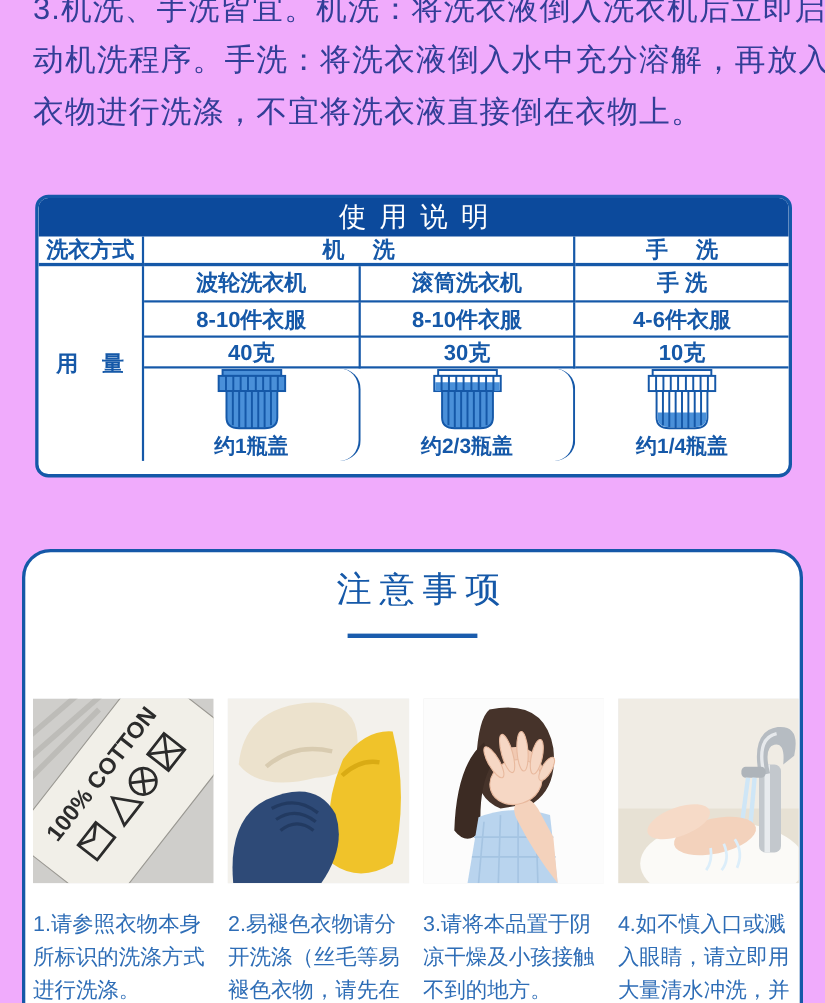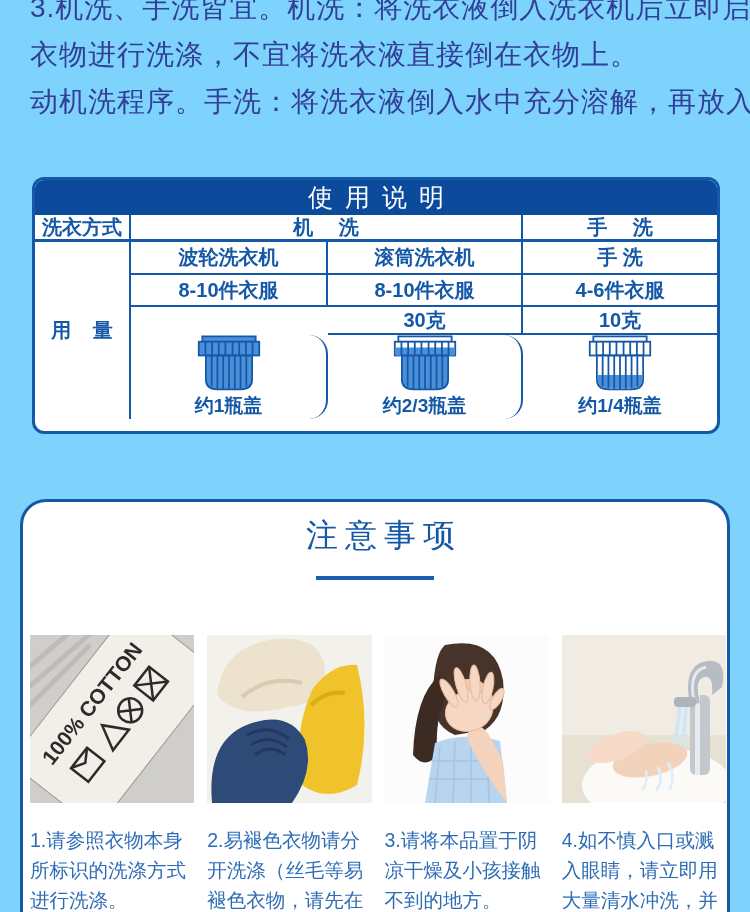--- a/index.html
+++ b/index.html
@@ -1,18 +1,18 @@
 <!DOCTYPE html>
 <html><head>
 <meta charset="utf-8">
 <style>
   * { margin:0; padding:0; box-sizing:border-box; }
   html,body { width:750px; height:912px; overflow:hidden; background:#ffffff;
               font-family:"Liberation Sans", sans-serif; }
-  .page { position:relative; width:750px; height:912px; background:#7dd3fc; }
+  .page { position:relative; width:750px; height:912px; background:#f0abfc; }
 
   
   .intro { position:absolute; left:30px; top:-16px; width:694px;
            font-size:28px; line-height:47px; color:#323e97; letter-spacing:1px; }
   .intro-line { white-space:nowrap; }
 
   
   .usage-table { position:absolute; left:32px; top:177px; width:688px; height:257px;
                  border:3px solid #1558a8; border-radius:12px; overflow:hidden;
                  background:#fff; }
@@ -49,41 +49,42 @@
   .caption { width:165px; font-size:19.5px; line-height:30px; color:#2e6db6;
              word-break:break-all; }
 </style>
 </head>
 <body>
 
 <div class="page">
 
   <div class="intro">
     <div class="intro-line">3.机洗、手洗皆宜。机洗：将洗衣液倒入洗衣机后立即启</div>
+    <div class="intro-line">动机洗程序。手洗：将洗衣液倒入水中充分溶解，再放入</div>
     <div class="intro-line">衣物进行洗涤，不宜将洗衣液直接倒在衣物上。</div>
-    <div class="intro-line">动机洗程序。手洗：将洗衣液倒入水中充分溶解，再放入</div>
   </div>
 
   <div class="usage-table">
     <div class="table-title">使用说明</div>
     <div class="grid">
       <div class="cell c-method thickb">洗衣方式</div>
       <div class="cell c-machine thickb">机 洗</div>
       <div class="cell c-hand thickb lastcol">手 洗</div>
 
       <div class="cell c-dosage">用 量</div>
 
       <div class="cell" style="grid-column:2;grid-row:2">波轮洗衣机</div>
       <div class="cell" style="grid-column:3;grid-row:2">滚筒洗衣机</div>
       <div class="cell lastcol" style="grid-column:4;grid-row:2">手 洗</div>
 
       <div class="cell" style="grid-column:2;grid-row:3">8-10件衣服</div>
       <div class="cell" style="grid-column:3;grid-row:3">8-10件衣服</div>
       <div class="cell lastcol" style="grid-column:4;grid-row:3">4-6件衣服</div>
 
+      <div class="cell" style="grid-column:2;grid-row:4">40克</div>
       <div class="cell" style="grid-column:3;grid-row:4">30克</div>
       <div class="cell lastcol" style="grid-column:4;grid-row:4">10克</div>
 
       <div class="cell capcell lastrow" style="grid-column:2;grid-row:5">
         <svg width="80" height="57" viewBox="0 0 90 64">
           <rect x="15" y="1.5" width="60" height="6" fill="#4a90d9" stroke="#1558a8" stroke-width="2"></rect>
           <rect x="11" y="7.5" width="68" height="15.5" fill="#4a90d9" stroke="#1558a8" stroke-width="2"></rect>
           <path d="M19,23 H71 V50 Q71,61 58,61 H32 Q19,61 19,50 Z" fill="#4a90d9" stroke="#1558a8" stroke-width="2"></path>
           <g stroke="#1558a8" stroke-width="2">
             <line x1="18.5" y1="7.5" x2="18.5" y2="23"></line>

